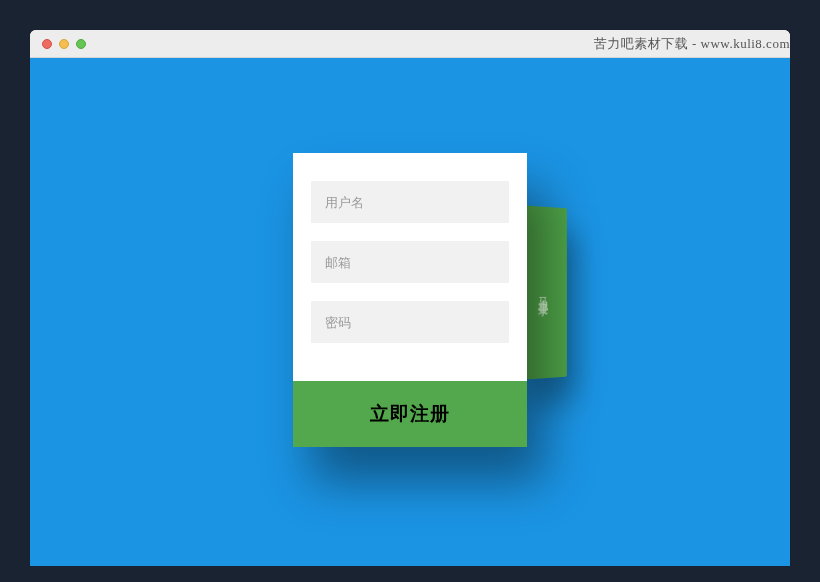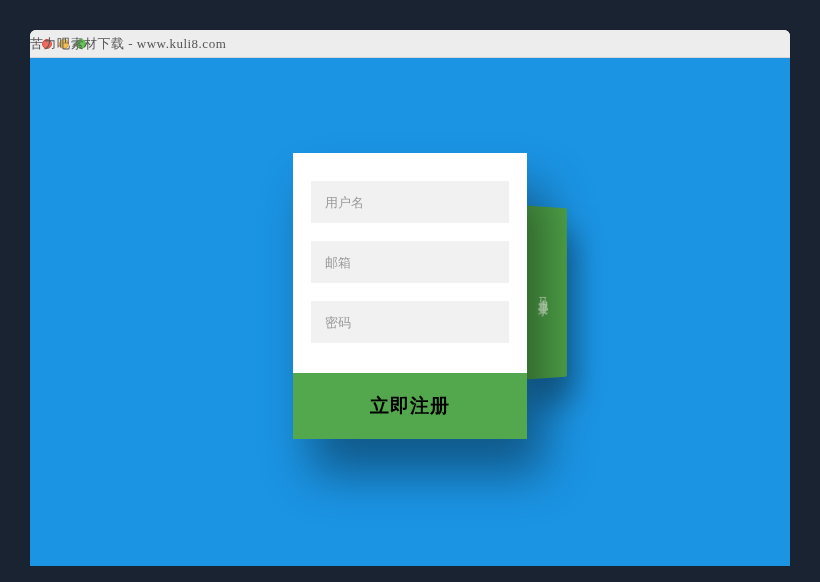--- a/index.html
+++ b/index.html
@@ -39,21 +39,21 @@
       width: 10px;
       height: 10px;
       border-radius: 50%;
     }
     .tl-red { background: #ed6b60; border: 1px solid #d25145; }
     .tl-yellow { background: #f5be4f; border: 1px solid #d9a53b; }
     .tl-green { background: #62c554; border: 1px solid #50a83f; }
     .title-text {
       position: absolute;
       left: 0; right: 0;
-      text-align: left;
+      text-align: right;
       font-size: 13px;
       color: #555;
       font-family: "KaiTi", "楷体", serif;
       letter-spacing: 0.5px;
       pointer-events: none;
     }
     .viewport {
       background: #1b94e4;
       height: calc(100% - 28px);
       position: relative;
@@ -86,21 +86,21 @@
       font-size: 12px;
       letter-spacing: 3px;
     }
     .register-card {
       position: relative;
       width: 234px;
       background: #fff;
       box-shadow: 18px 35px 45px rgba(0,0,0,0.4);
     }
     .card-body {
-      padding: 28px 18px 20px 18px;
+      padding: 28px 18px 28px 18px;
     }
     .field {
       width: 100%;
       height: 42px;
       background: #f1f1f1;
       border: none;
       margin-bottom: 18px;
       padding: 0 14px;
       font-size: 13px;
       color: #333;

